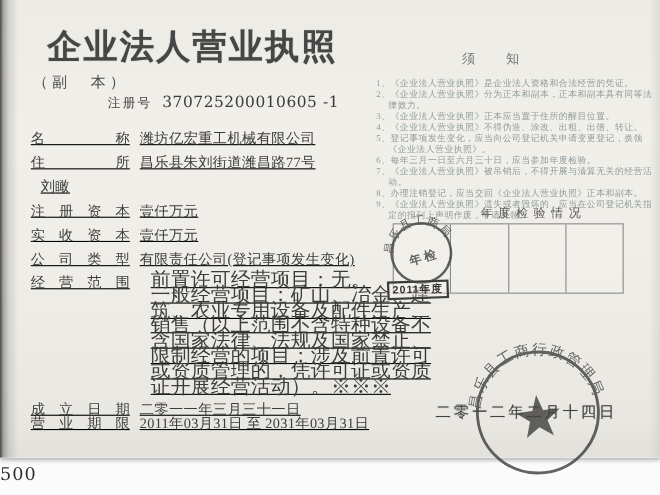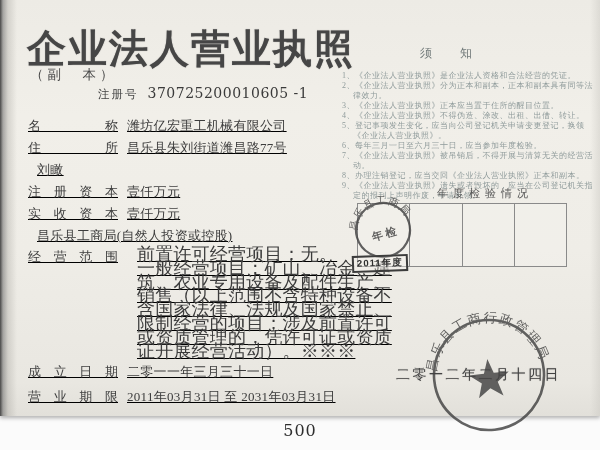--- a/index.html
+++ b/index.html
@@ -15,22 +15,22 @@
     background:
       linear-gradient(to right, rgba(55,55,55,.9) 0px, rgba(105,105,105,.55) 3px, rgba(150,148,142,.3) 8px, rgba(0,0,0,0) 17px),
       linear-gradient(to left, rgba(200,198,192,.45) 0px, rgba(0,0,0,0) 10px),
       linear-gradient(180deg,#edebe5 0%,#f1efe9 28%,#efede7 60%,#e9e7e1 92%,#e2e0da 100%);
     box-shadow:0 2px 4px rgba(0,0,0,.3);
   }
   
   .title{
     position:absolute;left:27px;top:22px;width:280px;
     font-family:"Liberation Sans","DejaVu Sans",sans-serif;
-    font-weight:bold;font-size:39px;letter-spacing:2px;color:#464646;
-    text-shadow:0 0 1px rgba(70,70,70,.55);white-space:nowrap;
+    font-weight:bold;font-size:31px;letter-spacing:2px;color:#464646;
+    text-shadow:0 0 1px rgba(70,70,70,.55);white-space:nowrap;text-align:right;
   }
   .subtitle{
     position:absolute;left:30px;top:66px;width:262px;text-align:left;
     font-size:13.5px;color:#4a4a4a;letter-spacing:4px;
   }
   .regline{position:absolute;left:98px;top:84px;white-space:nowrap;}
   .reglabel{font-size:11.5px;color:#454545;letter-spacing:2px;margin-right:9px;}
   .regno{font-size:14px;color:#3a3a3a;font-family:"DejaVu Serif",serif;letter-spacing:.5px;}
   .frow{position:absolute;left:28px;display:flex;align-items:flex-start;text-decoration:underline;}
   .flabel{
@@ -79,21 +79,21 @@
     position:absolute;left:426px;top:312px;width:126px;height:126px;
     transform:rotate(-6deg);opacity:.8;
   }
   .issue-date{
     position:absolute;left:396px;top:366px;z-index:5;
     font-size:14px;color:#424242;letter-spacing:2.5px;white-space:nowrap;
     text-shadow:0 0 1px rgba(60,60,60,.4);
   }
   
   .caption{
-    position:absolute;left:0;top:421px;width:600px;text-align:center;
+    position:absolute;left:0;top:421px;width:600px;
     font-family:"DejaVu Serif",serif;font-size:16px;color:#2e2e2e;letter-spacing:1px;
   }
   svg text{font-family:"Liberation Serif","DejaVu Serif",serif;}
 </style>
 </head>
 <body>
 
 <div class="scan">
   <div class="paper">
 
@@ -116,32 +116,33 @@
     </div>
     <div class="frow" style="top:183px">
       <span class="flabel">注册资本</span>
       <span class="fvalue">壹仟万元</span>
     </div>
     <div class="frow" style="top:205px">
       <span class="flabel">实收资本</span>
       <span class="fvalue">壹仟万元</span>
     </div>
     <div class="frow" style="top:227px">
-      <span class="fvalue">昌乐县工商局(自然人投资或控股)</span>
+      <span class="flabel">公司类型</span>
+      <span class="fvalue">有限责任公司(登记事项发生变化)</span>
     </div>
     <div class="frow" style="top:248px">
       <span class="flabel">经营范围</span>
       <span class="fvalue-multi">前置许可经营项目：无。
 一般经营项目：矿山、冶金、建筑、农业专用设备及配件生产、销售（以上范围不含特种设备不含国家法律、法规及国家禁止、限制经营的项目；涉及前置许可或资质管理的，凭许可证或资质证开展经营活动）。※※※</span>
     </div>
     <div class="frow" style="top:363px">
       <span class="flabel">成立日期</span>
       <span class="fvalue">二零一一年三月三十一日</span>
     </div>
-    <div class="frow" style="top:388px">
+    <div class="frow" style="top:376px">
       <span class="flabel">营业期限</span>
       <span class="fvalue">2011年03月31日 至 2031年03月31日</span>
     </div>
 
     <div class="notice-heading">须　知</div>
     <div class="notice-list">
       <div class="nitem">1、《企业法人营业执照》是企业法人资格和合法经营的凭证。</div>
       <div class="nitem">2、《企业法人营业执照》分为正本和副本，正本和副本具有同等法律效力。</div>
       <div class="nitem">3、《企业法人营业执照》正本应当置于住所的醒目位置。</div>
       <div class="nitem">4、《企业法人营业执照》不得伪造、涂改、出租、出借、转让。</div>

